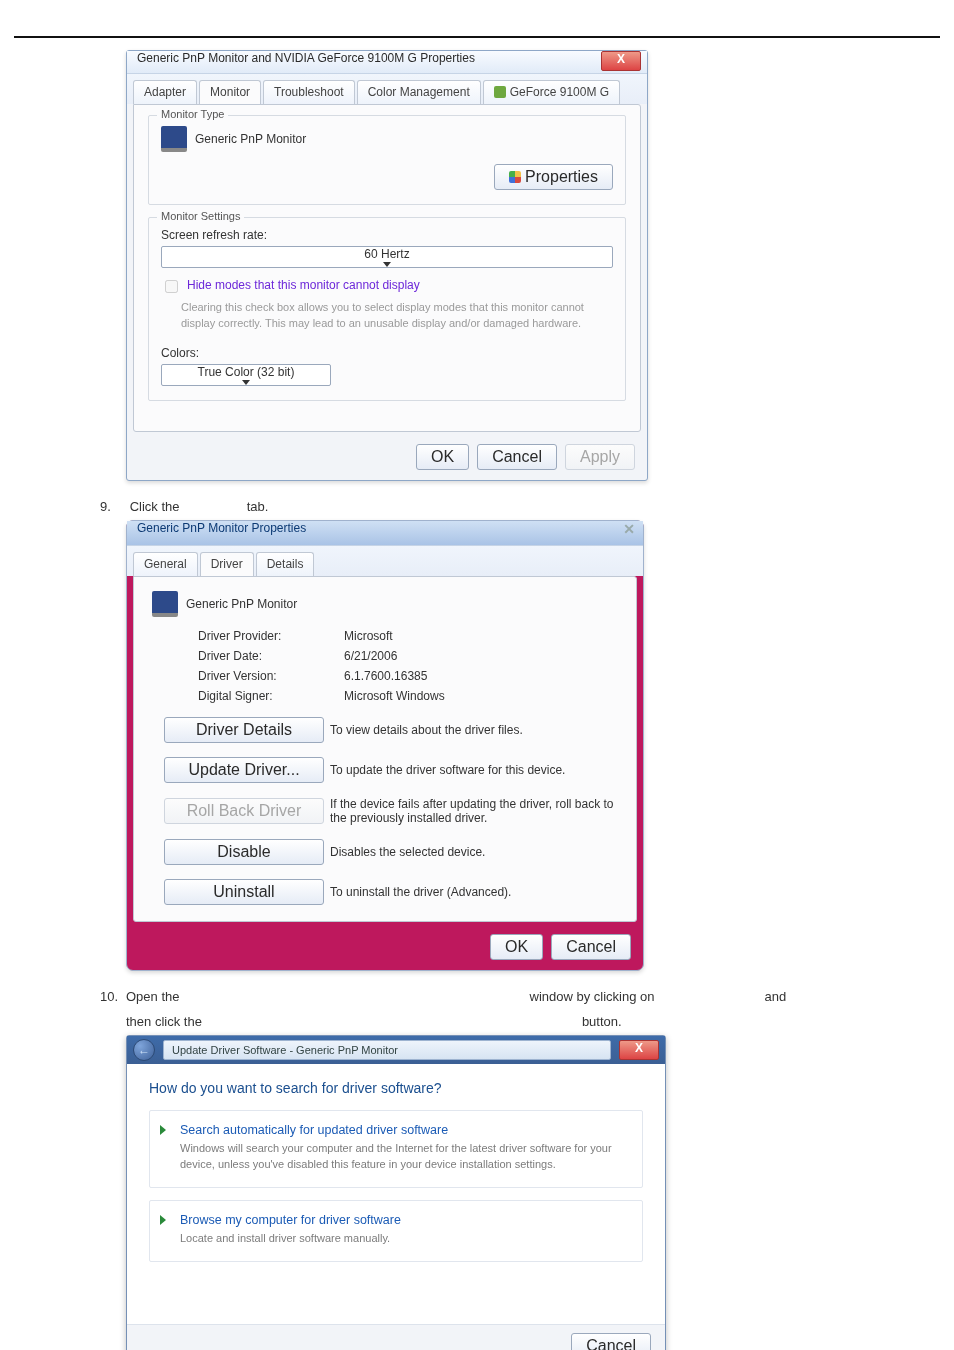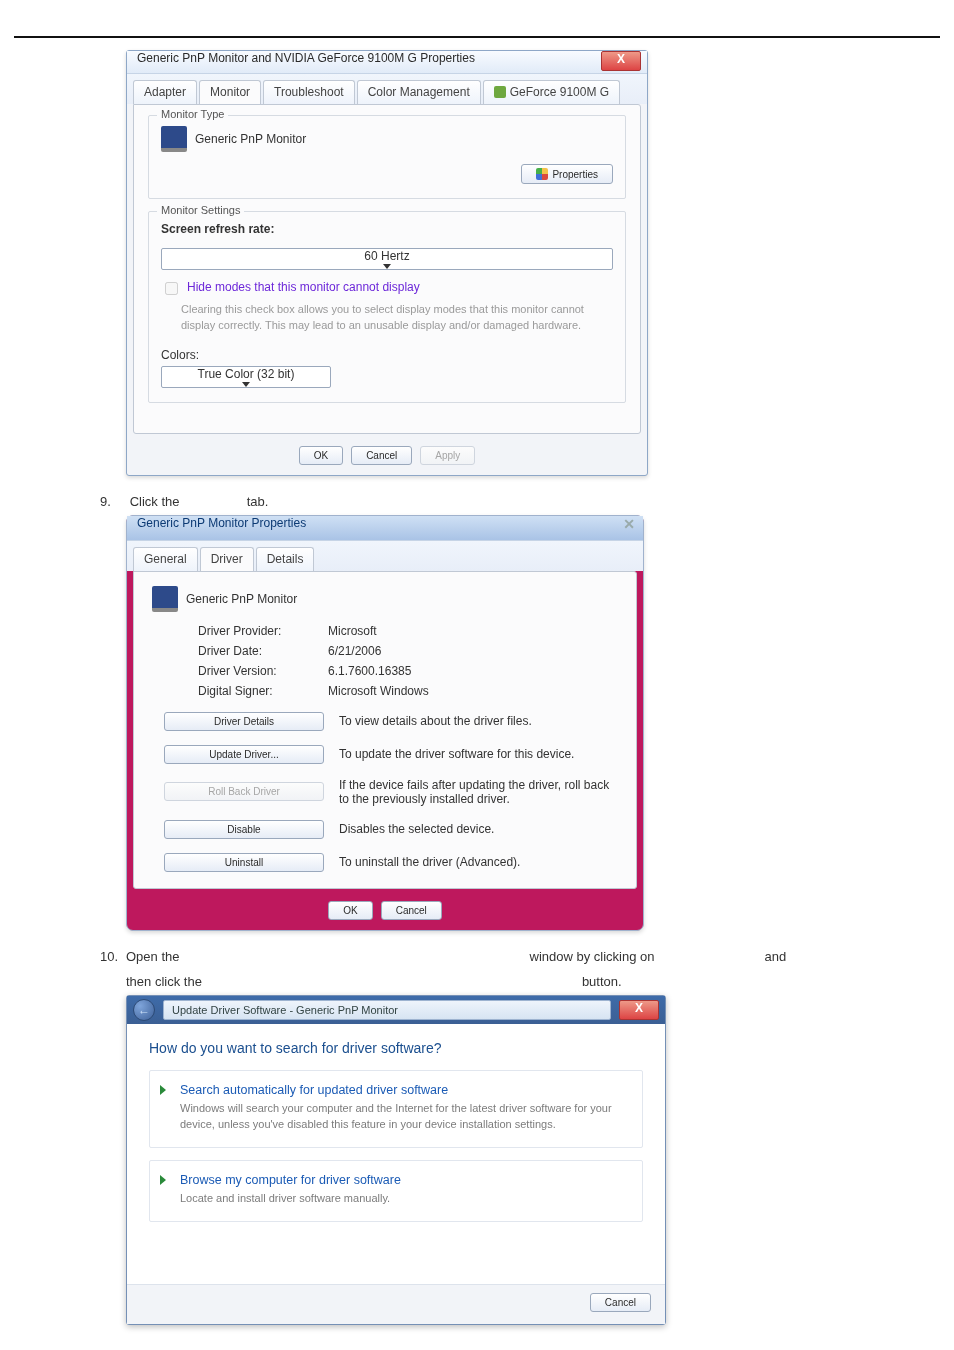--- a/index.html
+++ b/index.html
@@ -69,56 +69,56 @@
     padding: 10px 14px 18px; border-radius: 0 3px 3px 3px;
   }
   .groupbox { border:1px solid #d6dbe2; border-radius:2px; padding:10px 12px 14px; margin-bottom:12px; position:relative; }
   .group-title { position:absolute; top:-8px; left:8px; background:#fbfbfc; padding:0 4px; font-size:11px; color:#555; }
   .row { display:flex; align-items:center; gap:8px; }
   .mon-icon { width:26px; height:22px; background:#2d4a8a; border-radius:2px; border-bottom:4px solid #888; }
   .btn {
     display:inline-flex; align-items:center; gap:4px;
     padding: 3px 14px; border:1px solid #9aa8bc; border-radius:3px;
     background: linear-gradient(#fff,#e6ecf6); color:#2a2a2a;
-    font-size:10px;
+    font-size:16px;
   }
   .btn.disabled { color:#a6a6a6; border-color:#cfd5de; background:linear-gradient(#fcfcfc,#f1f3f6); }
   .shield { width:12px; height:12px; background: conic-gradient(#f3c24a 0 90deg,#d94a3f 90deg 180deg,#3f70d9 180deg 270deg,#46b04a 270deg 360deg); border-radius:2px; display:inline-block; }
   .select {
     width:100%; height:22px; border:1px solid #9aa8bc; border-radius:2px;
     background:#fff; display:flex; align-items:center; justify-content:space-between;
     padding:0 6px; box-sizing:border-box;flex-direction:column;
   }
   .select .arrow { width:0;height:0;border-left:4px solid transparent;border-right:4px solid transparent;border-top:5px solid #333; }
   .check { display:flex; align-items:flex-start; gap:6px; margin-top:10px; }
   .check input { margin-top:2px; }
   .check-help { color:#9a9a9a; font-size:11px; margin:4px 0 0 20px; line-height:1.45; }
-  .dlg-footer { display:flex; gap:8px; justify-content:center; padding: 6px 12px 10px; }
+  .dlg-footer { display:flex; gap:8px; justify-content:flex-end; padding: 6px 12px 10px; }
   
   .dlg2 {
     width: 516px;
     border: 1px solid #a0b2cd;
     border-radius: 7px;
     background: #be185d;
     box-shadow: 0 2px 4px rgba(0,0,0,.15);
     font-size: 12px;
     color: #333;
   }
   .dlg2 .dlg-title {
     background: linear-gradient(#cfe0f4,#a9c3e6);
     color:#0c3a74;
     height: 24px;
   }
   .dlg2 .dlg-title .x2 {
     width: 16px; height: 16px; color:#9aa; text-align:center; font-weight:bold; font-size:14px;
   }
   .dlg2 .tab-body { padding: 14px 18px 16px; }
-  .info-row { display:flex; gap:20px; margin: 6px 0 6px 46px; }
+  .info-row { display:flex; gap:36px; margin: 6px 0 6px 46px; }
   .info-label { width: 110px; color:#333; }
-  .detail-row { display:flex; align-items:center; gap:15px; margin-top:14px;padding-left:12px; }
+  .detail-row { display:flex; align-items:center; gap:6px; margin-top:14px;padding-left:12px; }
   .detail-row .btn { width:130px; justify-content:center; }
   .detail-row .desc { flex:1; color:#333; }
   
   .dlg3 {
     width: 538px;
     border: 1px solid #7590b6;
     border-radius: 3px;
     background: #fff;
     box-shadow: 0 2px 6px rgba(0,0,0,.25);
     font-size: 12px;
@@ -193,21 +193,21 @@
           </div>
           <div style="display:flex; justify-content:flex-end; margin-top:12px;">
             <span class="btn">
               <span class="shield"></span>
               <span>Properties</span>
             </span>
           </div>
         </div>
         <div class="groupbox">
           <span class="group-title">Monitor Settings</span>
-          <div style="margin-bottom:12px;font-weight:bold;">Screen refresh rate:</div>
+          <div style="margin-bottom:4px;">Screen refresh rate:</div>
           <div class="select">
             <span>60 Hertz</span>
             <span class="arrow"></span>
           </div>
           <div class="check">
             <input type="checkbox" disabled="" style="">
             <span style="color:#6d28d9;">Hide modes that this monitor cannot display</span>
           </div>
           <div class="check-help">Clearing this check box allows you to select display modes that this monitor cannot display correctly. This may lead to an unusable display and/or damaged hardware.</div>
           <div style="margin-top:14px;">

